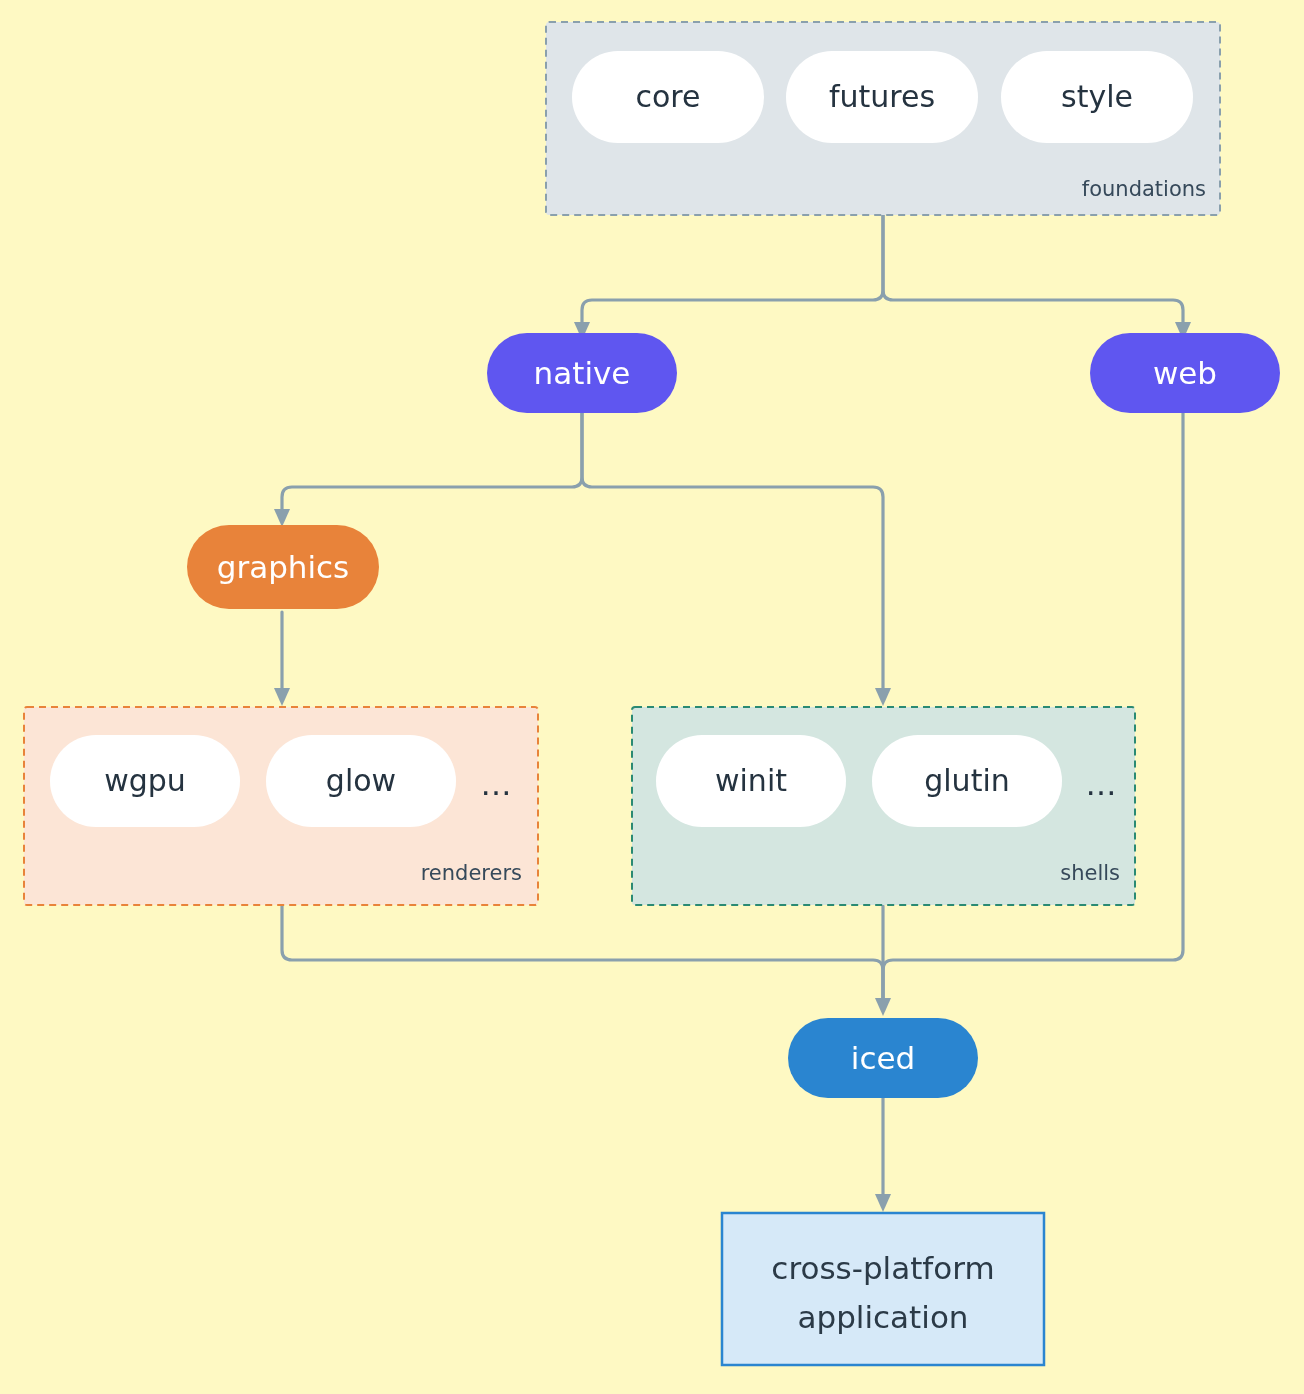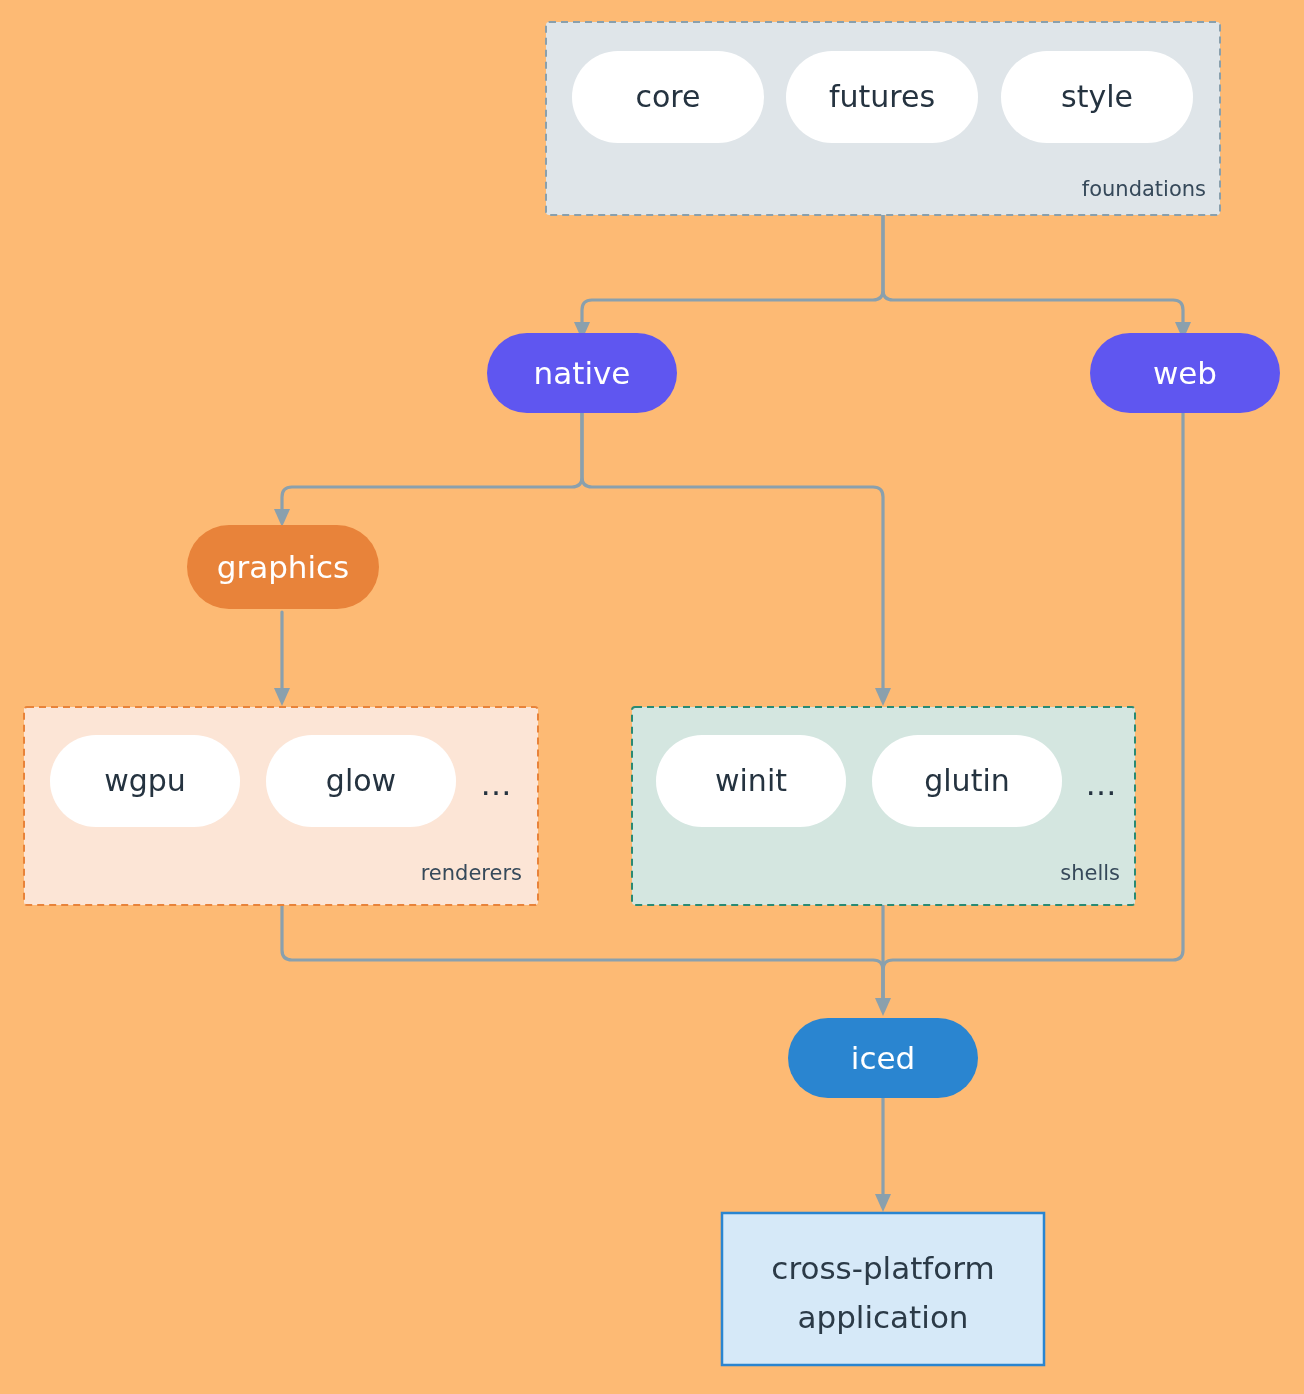--- a/index.html
+++ b/index.html
@@ -10,21 +10,21 @@
   body {
     width: 1304px;
     height: 1394px;
     overflow: hidden;
     font-family: "DejaVu Sans", sans-serif;
   }
   #diagram-root {
     position: relative;
     width: 1304px;
     height: 1394px;
-    background: #fdba74;
+    background: #fef9c3;
   }
   svg.diagram {
     position: absolute;
     inset: 0;
     width: 1304px;
     height: 1394px;
     display: block;
   }
   .cluster-label {
     font-family: "DejaVu Sans", sans-serif;

